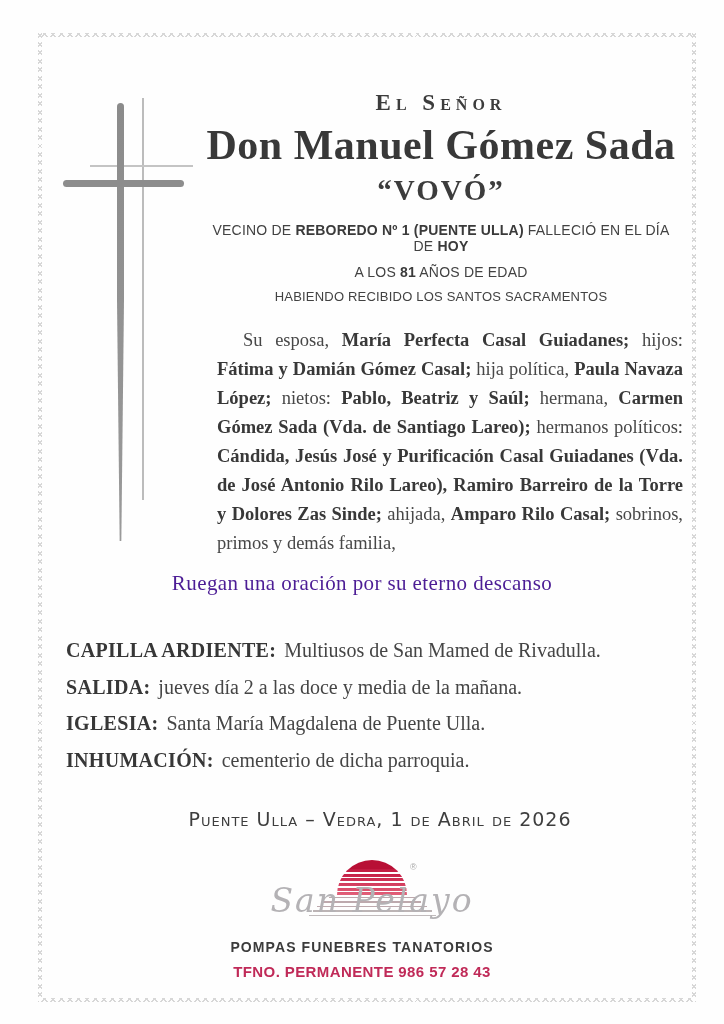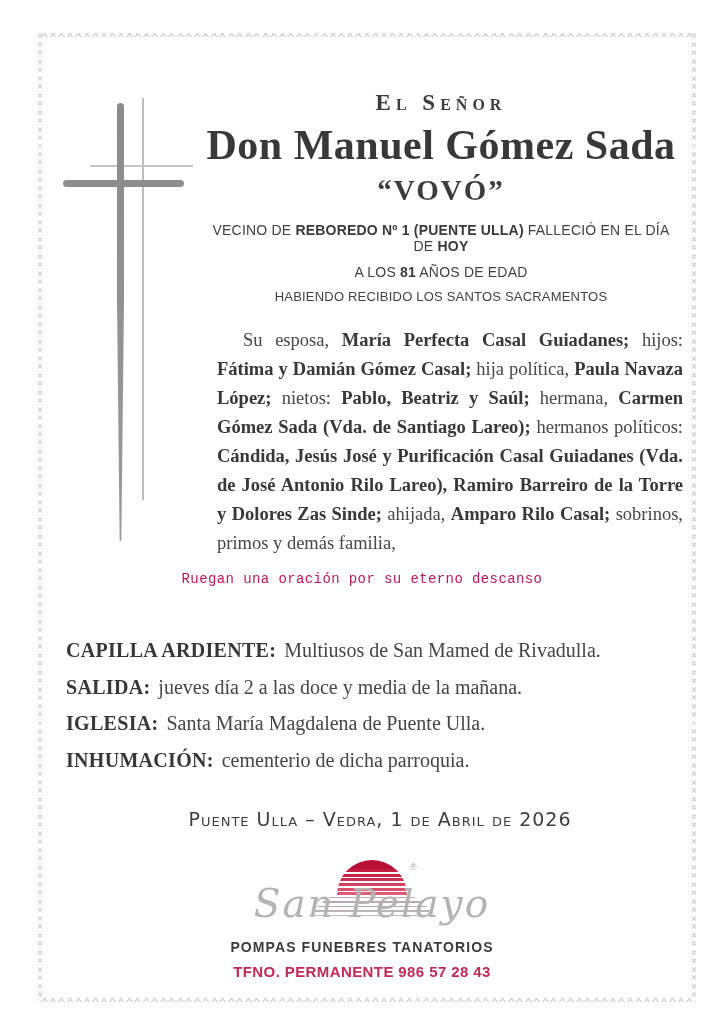--- a/index.html
+++ b/index.html
@@ -36,21 +36,21 @@
   .info b{font-weight:bold;color:#3a3a3a;}
 
   .qepd{position:absolute;left:222px;top:288px;width:470px;text-align:center;
         font-size:23px;letter-spacing:1px;word-spacing:6px;color:#3c3c3c;}
 
   .family{position:absolute;left:217px;top:326px;width:466px;margin:0;
         font-size:18.5px;line-height:29px;text-align:justify;text-indent:26px;color:#474747;}
   .family b{color:#383838;}
 
   .prayer{position:absolute;left:62px;top:571px;width:600px;text-align:center;
-        font-family:Liberation Mono, monospace;font-size:14px;letter-spacing:.4px;color:#be185d;}
+        font-family:Liberation Serif, serif;font-size:21px;letter-spacing:.4px;color:#4c1d95;}
 
   .services{position:absolute;left:66px;top:632px;width:600px;font-size:20px;line-height:36.5px;color:#454545;}
   .service-line b{color:#373737;margin-right:8px;letter-spacing:.3px;}
 
   .dateline{position:absolute;left:100px;top:808px;width:560px;text-align:center;
         font-family:"DejaVu Sans",sans-serif;font-variant:small-caps;font-size:19px;
         letter-spacing:1px;color:#3e3e3e;}
 
   
   .logo{position:absolute;left:252px;top:860px;width:240px;height:78px;}
@@ -62,21 +62,21 @@
       linear-gradient(to bottom,#b80f35 0%,#c8234a 45%,#e5literal 100%);
     background-image:
       linear-gradient(#b80f35,#b80f35),
       repeating-linear-gradient(to bottom,rgba(255,255,255,0) 0 3px,#fff 3px 4.6px),
       linear-gradient(to bottom,#b80f35 0%,#c8234a 45%,#e2617a 100%);
     background-size:100% 9px,100% 100%,100% 100%;background-repeat:no-repeat;}
   .rays{position:absolute;top:37px;left:0;width:100%;display:flex;flex-direction:column;align-items:center;gap:3px;}
   .rays div{height:1.4px;background:#bda9ad;}
   .ray1{width:86px;} .ray2{width:98px;} .ray3{width:110px;} .ray4{width:119px;background:#bcb4b5 !important;} .ray5{width:127px;background:#c1bbbc !important;}
   .logo-script{position:absolute;left:0;top:21px;width:100%;text-align:center;
-    font-family:"DejaVu Serif",serif;font-style:italic;font-size:39px;color:#b4b2b5;letter-spacing:2px;}
+    font-family:"DejaVu Serif",serif;font-style:italic;font-size:33px;color:#b4b2b5;letter-spacing:2px;}
   .registered{position:absolute;left:calc(50% + 38px);top:2px;font-family:"Liberation Sans",sans-serif;
     font-size:9px;color:#a9a9a9;}
 
   .tagline{position:absolute;left:127px;top:939px;width:470px;text-align:center;
     font-family:"Liberation Sans",sans-serif;font-weight:bold;font-size:14px;letter-spacing:1.1px;color:#3b3b3b;}
   .phone{position:absolute;left:127px;top:963px;width:470px;text-align:center;
     font-family:"Liberation Sans",sans-serif;font-weight:bold;font-size:15px;letter-spacing:.4px;color:#c02a58;}
 </style>
 </head>
 <body>

